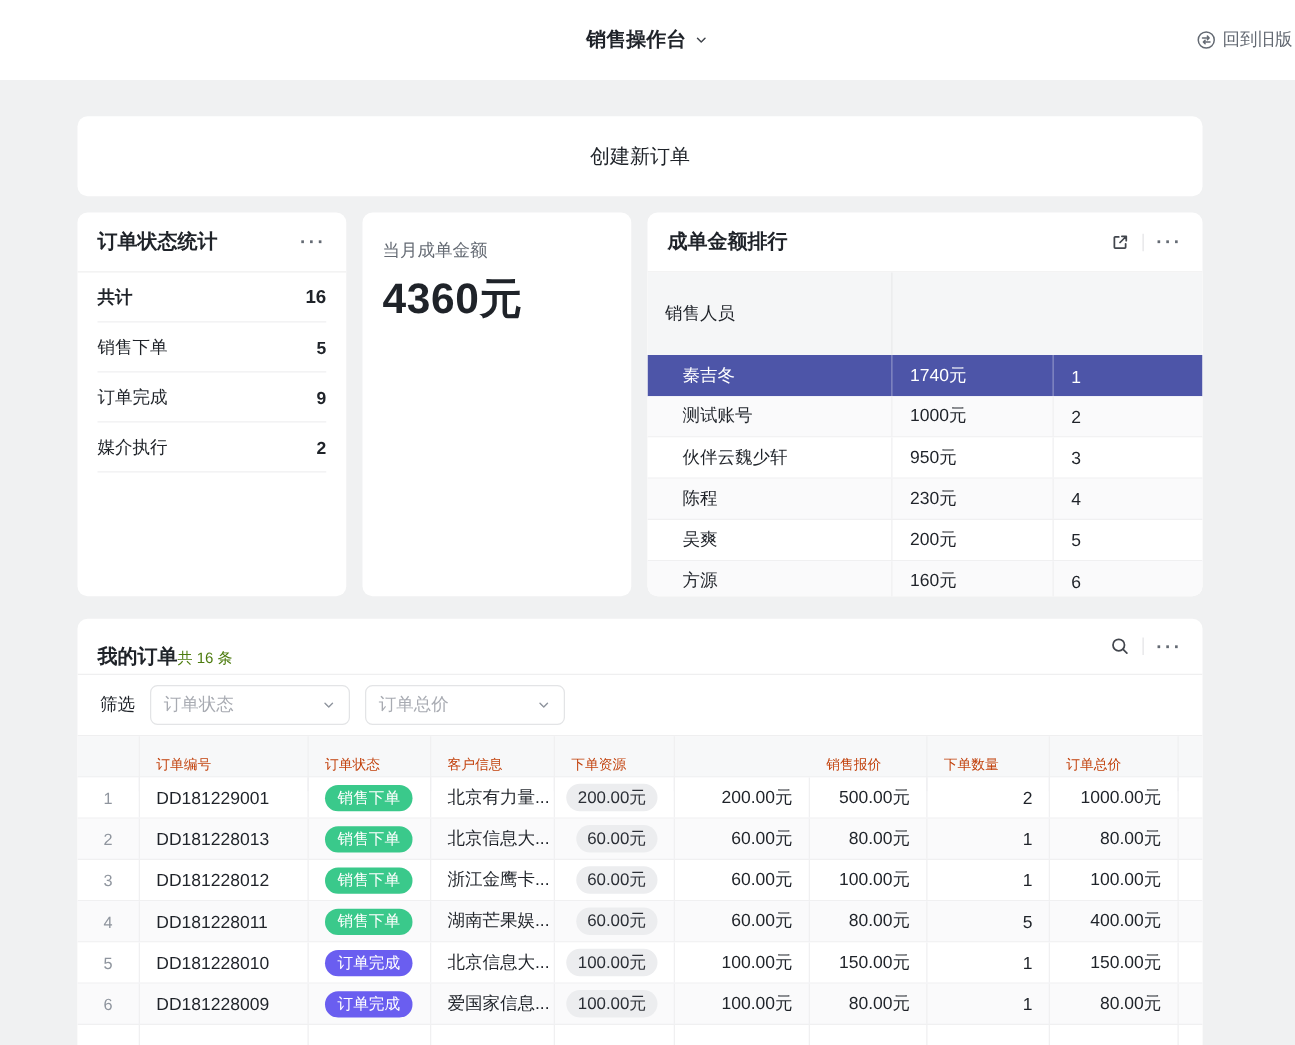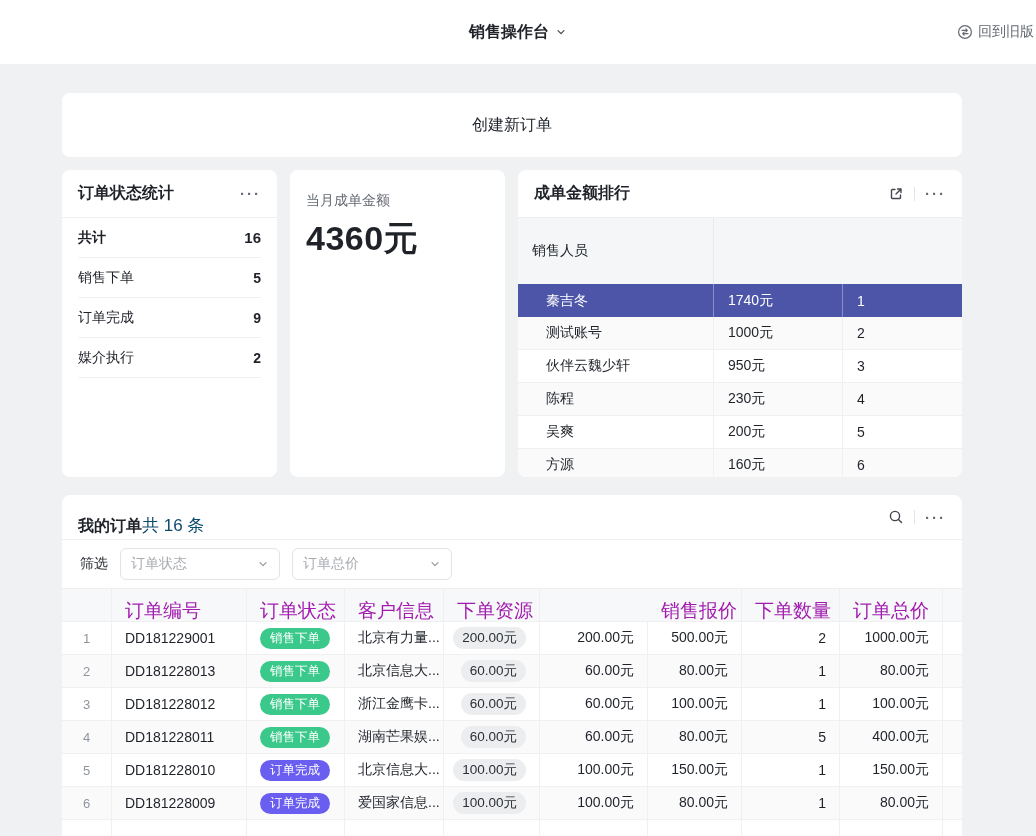--- a/index.html
+++ b/index.html
@@ -73,38 +73,38 @@
   .rank-row.highlight { background:#4D55A8; color:#fff; border-bottom:none; }
   .rank-row.highlight .c1, .rank-row.highlight .c2 { border-right:1px solid rgba(255,255,255,0.35); }
 
   
   .orders-card { width:900px; height:360px; overflow:hidden; }
   .orders-head {
     height:45px; display:flex; align-items:center; justify-content:space-between;
     padding:0 16px; border-bottom:1px solid #EFEFF0;
   }
   .orders-title-wrap { display:flex; align-items:baseline; gap:0;margin-top:16px; }
-  .orders-count { color:#0c4a6e; font-size:17px; }
+  .orders-count { color:#4d7c0f; font-size:12px; }
   .filter-bar { height:48px; display:flex; align-items:center; padding:0 18px; gap:12px; }
   .filter-label { font-weight:500; }
   .select {
     width:160px; height:32px; border:1px solid #E3E4E6; border-radius:6px;
     display:flex; align-items:center; justify-content:space-between;
     padding:0 10px; color:#A8ABB2; font-size:14px; cursor:pointer; background:#fff;
   }
   .select .chev { color:#8F959E; display:flex; }
 
   .otable { border-top:1px solid #EFEFF0; font-size:14px; }
   .orow {
     display:grid;
     grid-template-columns:50px 135px 98px 99px 96px 108px 94px 98px 103px 19px;
     height:33px; border-bottom:1px solid #F0F0F1; background:#fff;
   }
   .orow.alt { background:#FAFAFB; }
-  .orow.header { background:#F7F8F9; font-size:19px; color:#a21caf; }
+  .orow.header { background:#F7F8F9; font-size:11px; color:#c2410c; }
   .ocell {
     display:flex; align-items:center; padding:0 13px;
     border-right:1px solid #F0F0F1; overflow:hidden; white-space:nowrap;
   }
   .ocell:last-child { border-right:none; }
   .ocell.num { justify-content:center; color:#8F959E; font-size:13px; padding:0 4px; }
   .ocell.right { justify-content:flex-end; }
   .ocell.hdr-icon { gap:5px;margin-top:44px; }
   .pill {
     background:#ECEDEF; border-radius:11px; padding:2px 9px; font-size:13.5px; color:#2B2F36;

